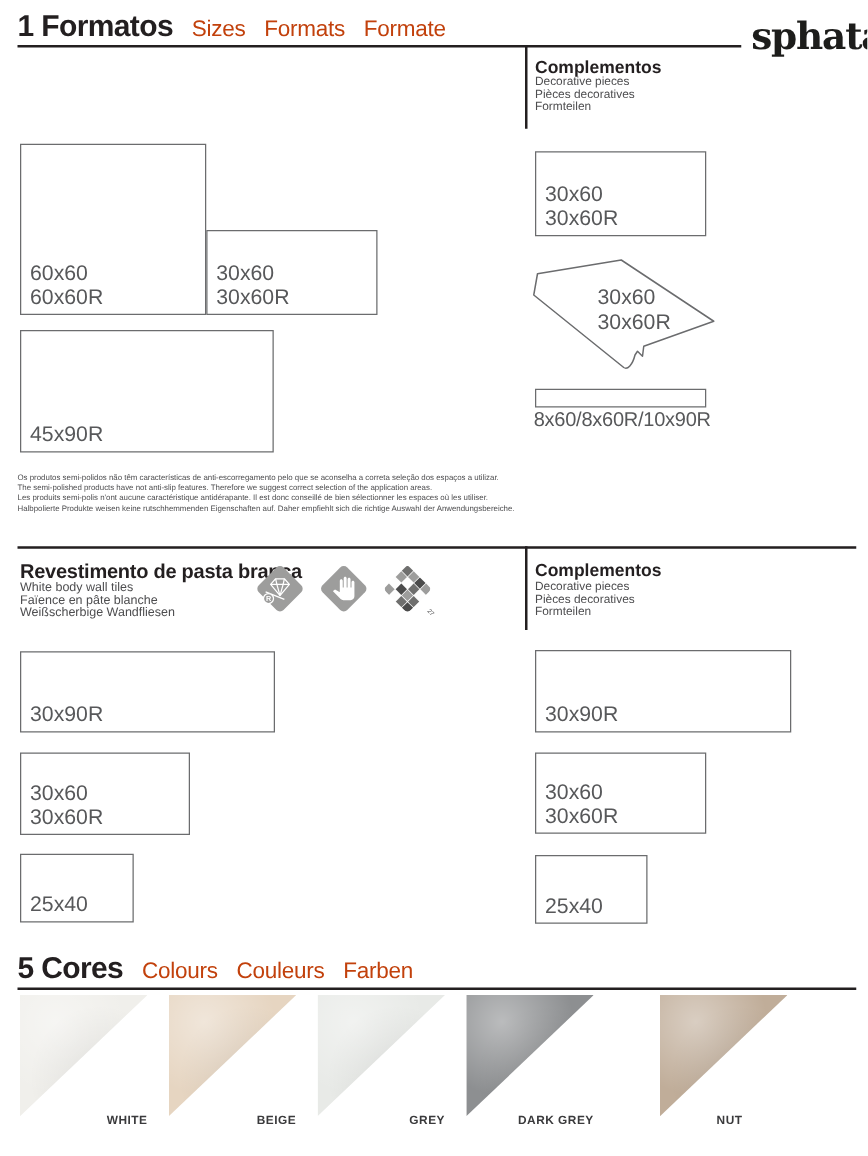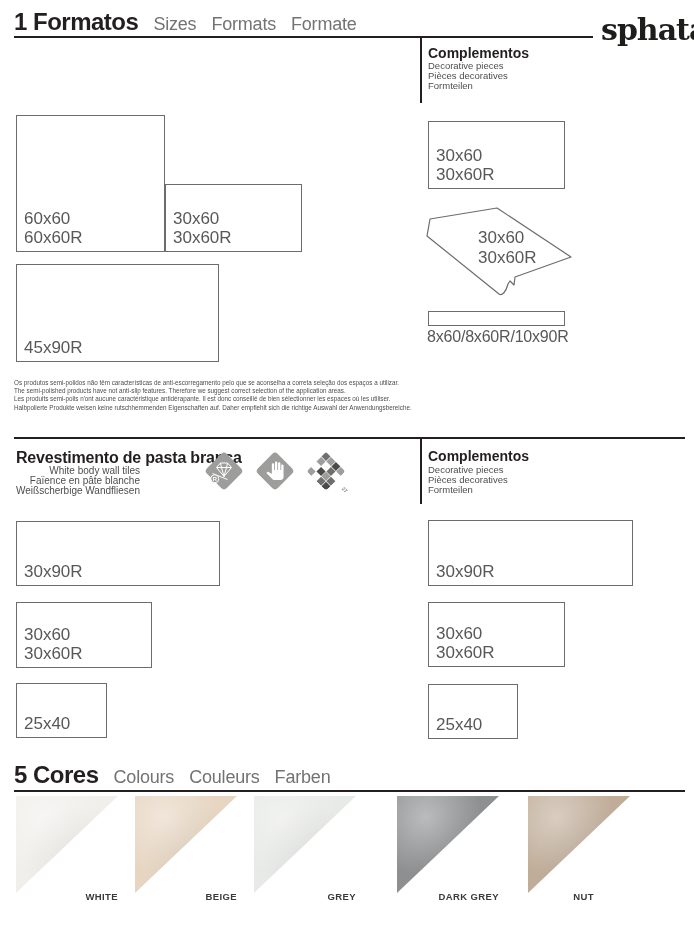--- a/index.html
+++ b/index.html
@@ -1,21 +1,21 @@
 <!DOCTYPE html>
 <html><head>
 <meta charset="utf-8">
 <style>
   html,body{margin:0;padding:0;background:#fff;}
   .page{position:relative;width:694px;height:925px;background:#fff;overflow:hidden;
         font-family:"Liberation Sans",sans-serif;color:#231f20;}
   .abs{position:absolute;}
   .h1row{display:flex;align-items:baseline;gap:15px;white-space:nowrap;}
   .h1{font-size:24px;font-weight:bold;color:#231f20;letter-spacing:-0.5px;line-height:26px;}
-  .h1sub{font-size:18px;color:#737373;letter-spacing:-0.2px;}
+  .h1sub{font-size:18px;color:#c2410c;letter-spacing:-0.2px;}
   .brand{font-family:"DejaVu Serif",serif;font-weight:bold;font-size:30px;line-height:30px;
          color:#1d1d1b;letter-spacing:-1px;}
   .rule{background:#231f20;height:2px;}
   .vrule{background:#231f20;width:2px;}
   .tile{border:1px solid #6b6c6e;box-sizing:border-box;display:flex;flex-direction:column;
         justify-content:flex-end;padding:0 0 4px 7px;color:#57585a;font-size:17px;line-height:19px;
         background:#fff;}
   .sec-title{font-size:14px;font-weight:bold;color:#231f20;line-height:15px;}
   .sec-subs{font-size:9.5px;color:#4d4d4f;line-height:10px;}
   .wall-title{font-size:16px;font-weight:bold;color:#231f20;line-height:17px;letter-spacing:-0.2px;}
@@ -84,21 +84,21 @@
     <div>Os produtos semi-polidos não têm características de anti-escorregamento pelo que se aconselha a correta seleção dos espaços a utilizar.</div>
     <div>The semi-polished products have not anti-slip features. Therefore we suggest correct selection of the application areas.</div>
     <div>Les produits semi-polis n'ont aucune caractéristique antidérapante. Il est donc conseillé de bien sélectionner les espaces où les utiliser.</div>
     <div>Halbpolierte Produkte weisen keine rutschhemmenden Eigenschaften auf. Daher empfiehlt sich die richtige Auswahl der Anwendungsbereiche.</div>
   </div>
 
   <div class="abs rule" style="left:14px;top:437px;width:671px;"></div>
   <div class="abs vrule" style="left:420px;top:437px;height:67px;"></div>
 
   <div class="abs wall-title" style="left:16px;top:449px;">Revestimento de pasta branca</div>
-  <div class="abs wall-subs" style="left:16px;top:466px;text-align:right;">
+  <div class="abs wall-subs" style="left:16px;top:466px;">
     <div>White body wall tiles</div>
     <div>Faïence en pâte blanche</div>
     <div>Weißscherbige Wandfliesen</div>
   </div>
 
   <div class="abs iconrow" style="left:202px;top:449px;">
     <svg width="44" height="44" viewBox="0 0 44 44">
       <rect x="8" y="8" width="28" height="28" rx="4" fill="#9d9d9c" transform="rotate(45 22 22)"></rect>
       <g fill="none" stroke="#ffffff" stroke-width="1" stroke-linejoin="round">
         <path d="M14.5,18.5 L18.5,14 L25.5,14 L29.5,18.5 L22,27.5 Z"></path>
@@ -188,21 +188,21 @@
     <div class="sw-label">WHITE</div>
   </div>
   <div class="swatch" style="left:135px;top:796px;">
     <div class="tri" style="background-color: rgb(230, 213, 193);"></div>
     <div class="sw-label">BEIGE</div>
   </div>
   <div class="swatch" style="left:254px;top:796px;">
     <div class="tri" style="background-color: rgb(232, 234, 231);"></div>
     <div class="sw-label">GREY</div>
   </div>
-  <div class="swatch" style="left:373px;top:796px;margin-left:24px;">
+  <div class="swatch" style="left:373px;top:796px;">
     <div class="tri" style="background-color: rgb(141, 143, 145);"></div>
     <div class="sw-label">DARK GREY</div>
   </div>
   <div class="swatch" style="left:492px;top:796px;padding-left:36px;">
     <div class="tri" style="background-color: rgb(192, 173, 153);"></div>
     <div class="sw-label">NUT</div>
   </div>
 
 </div>
 

